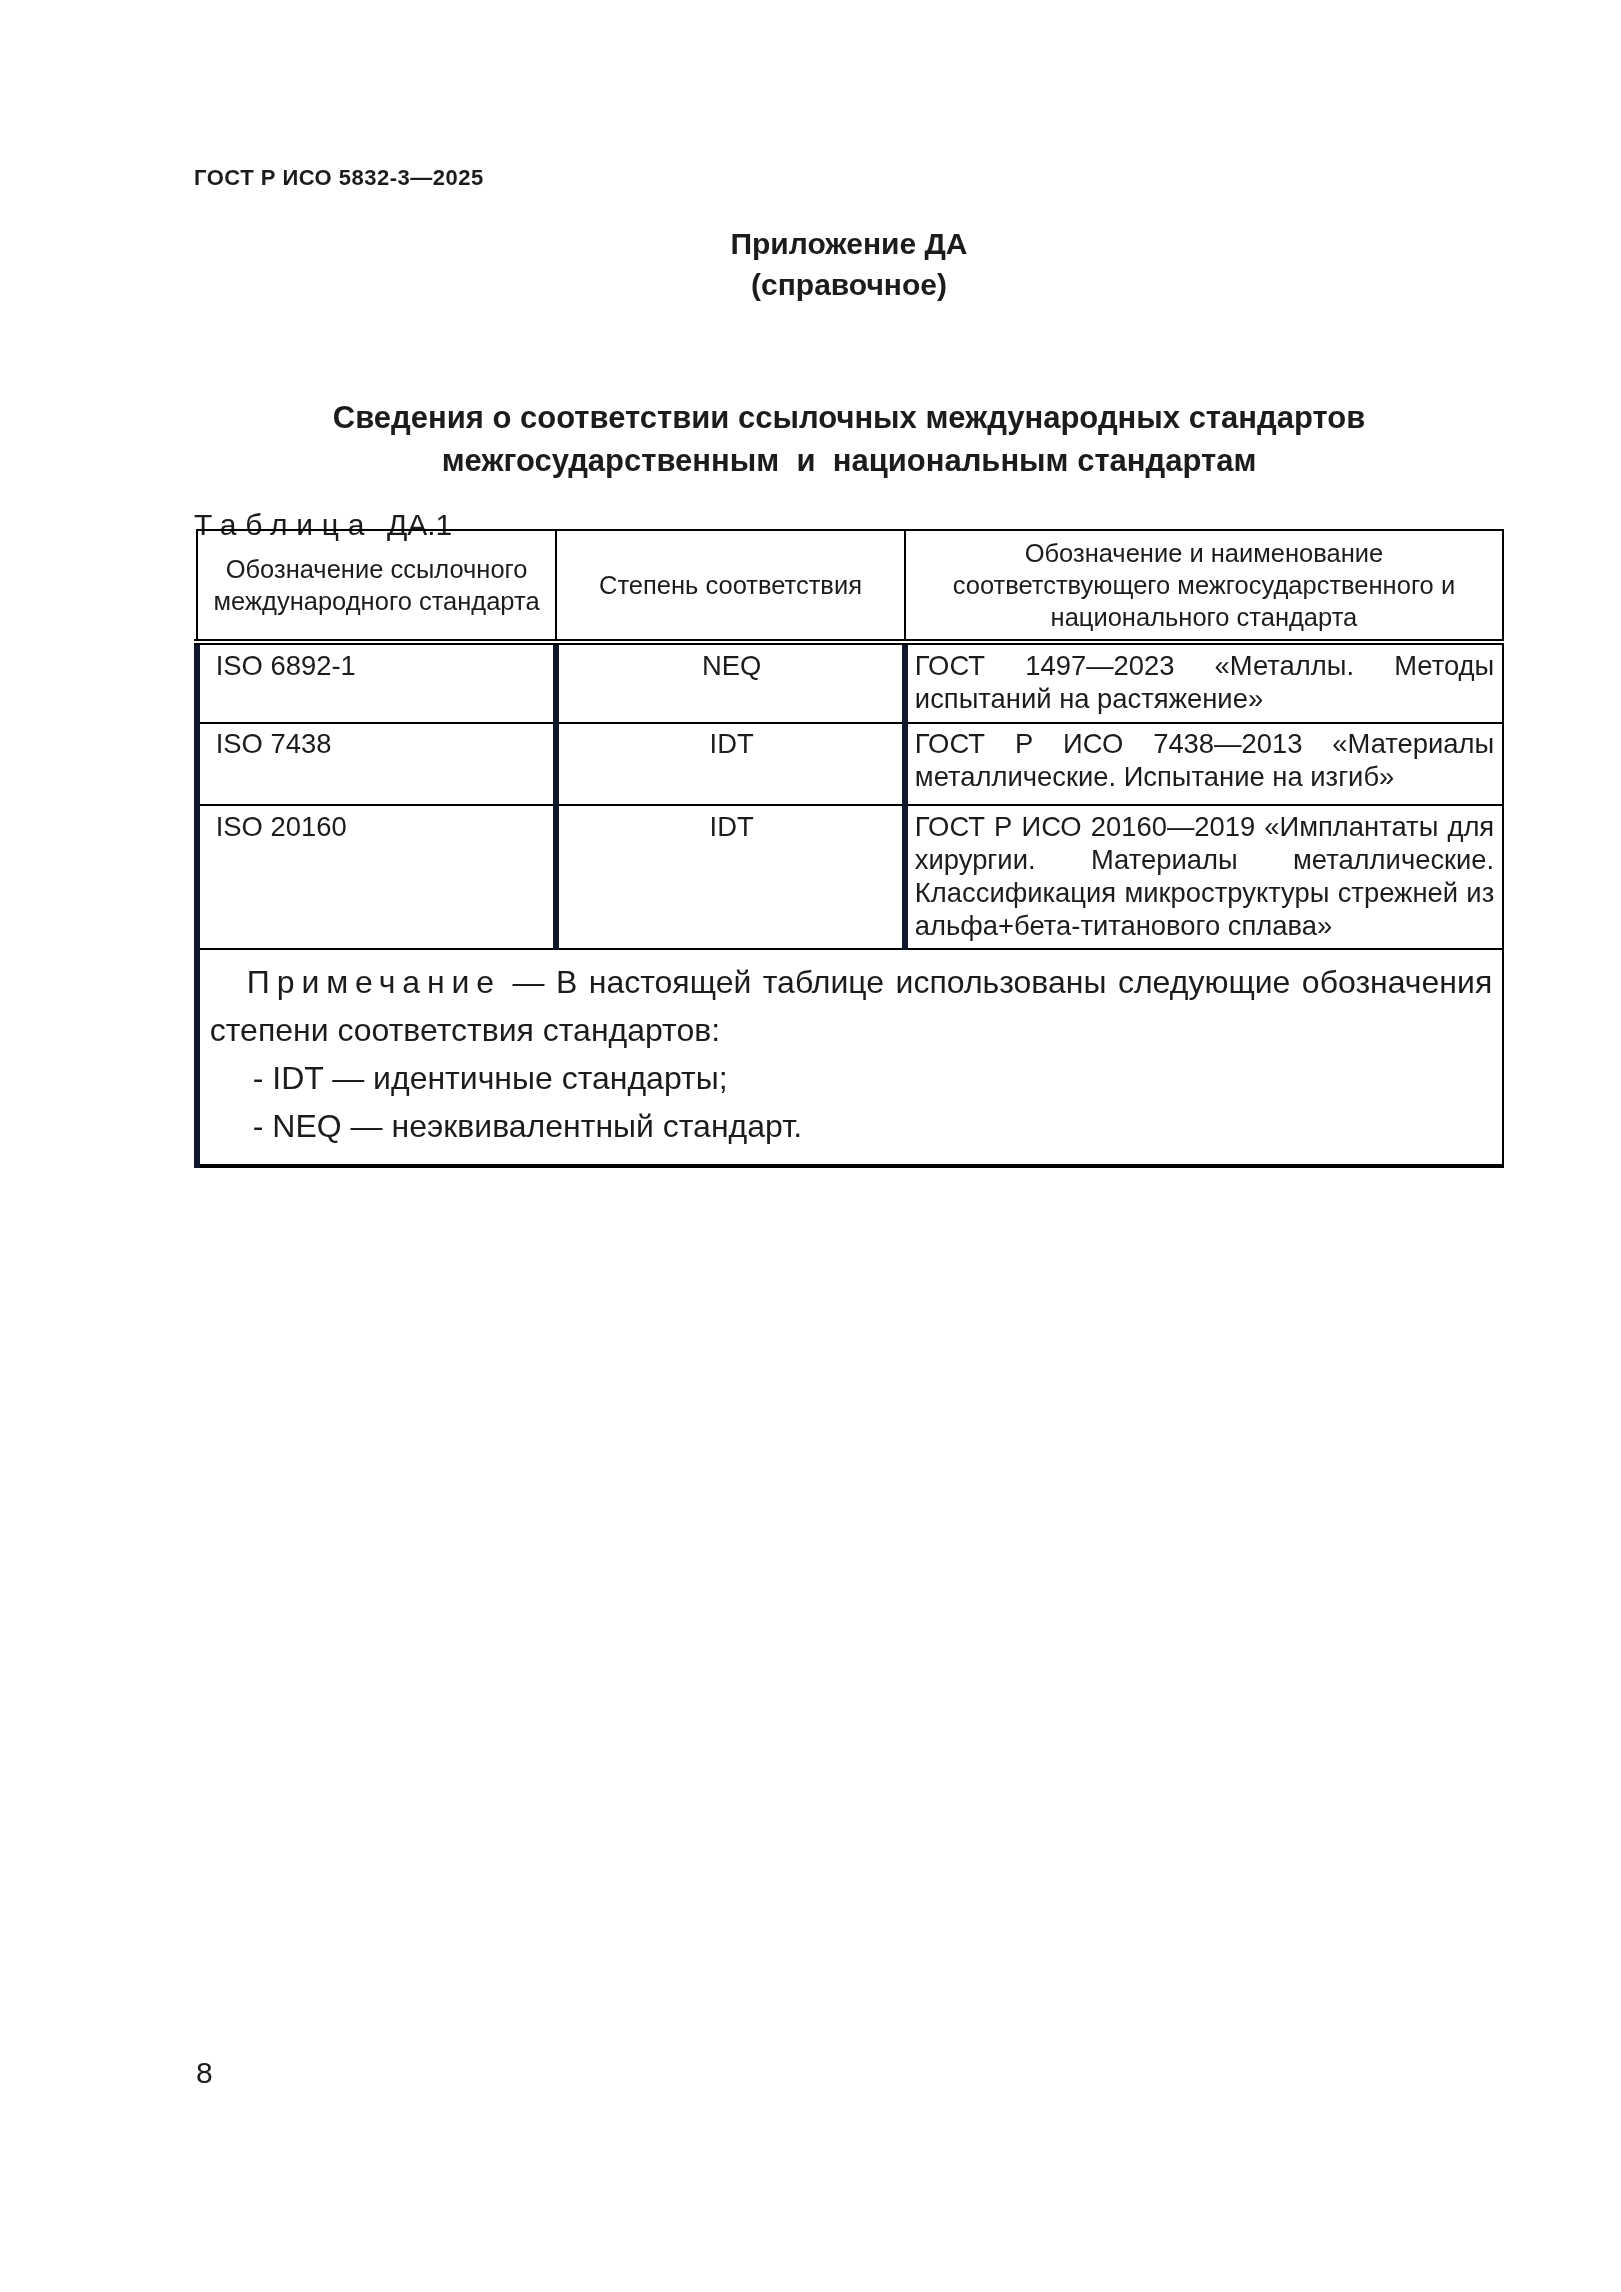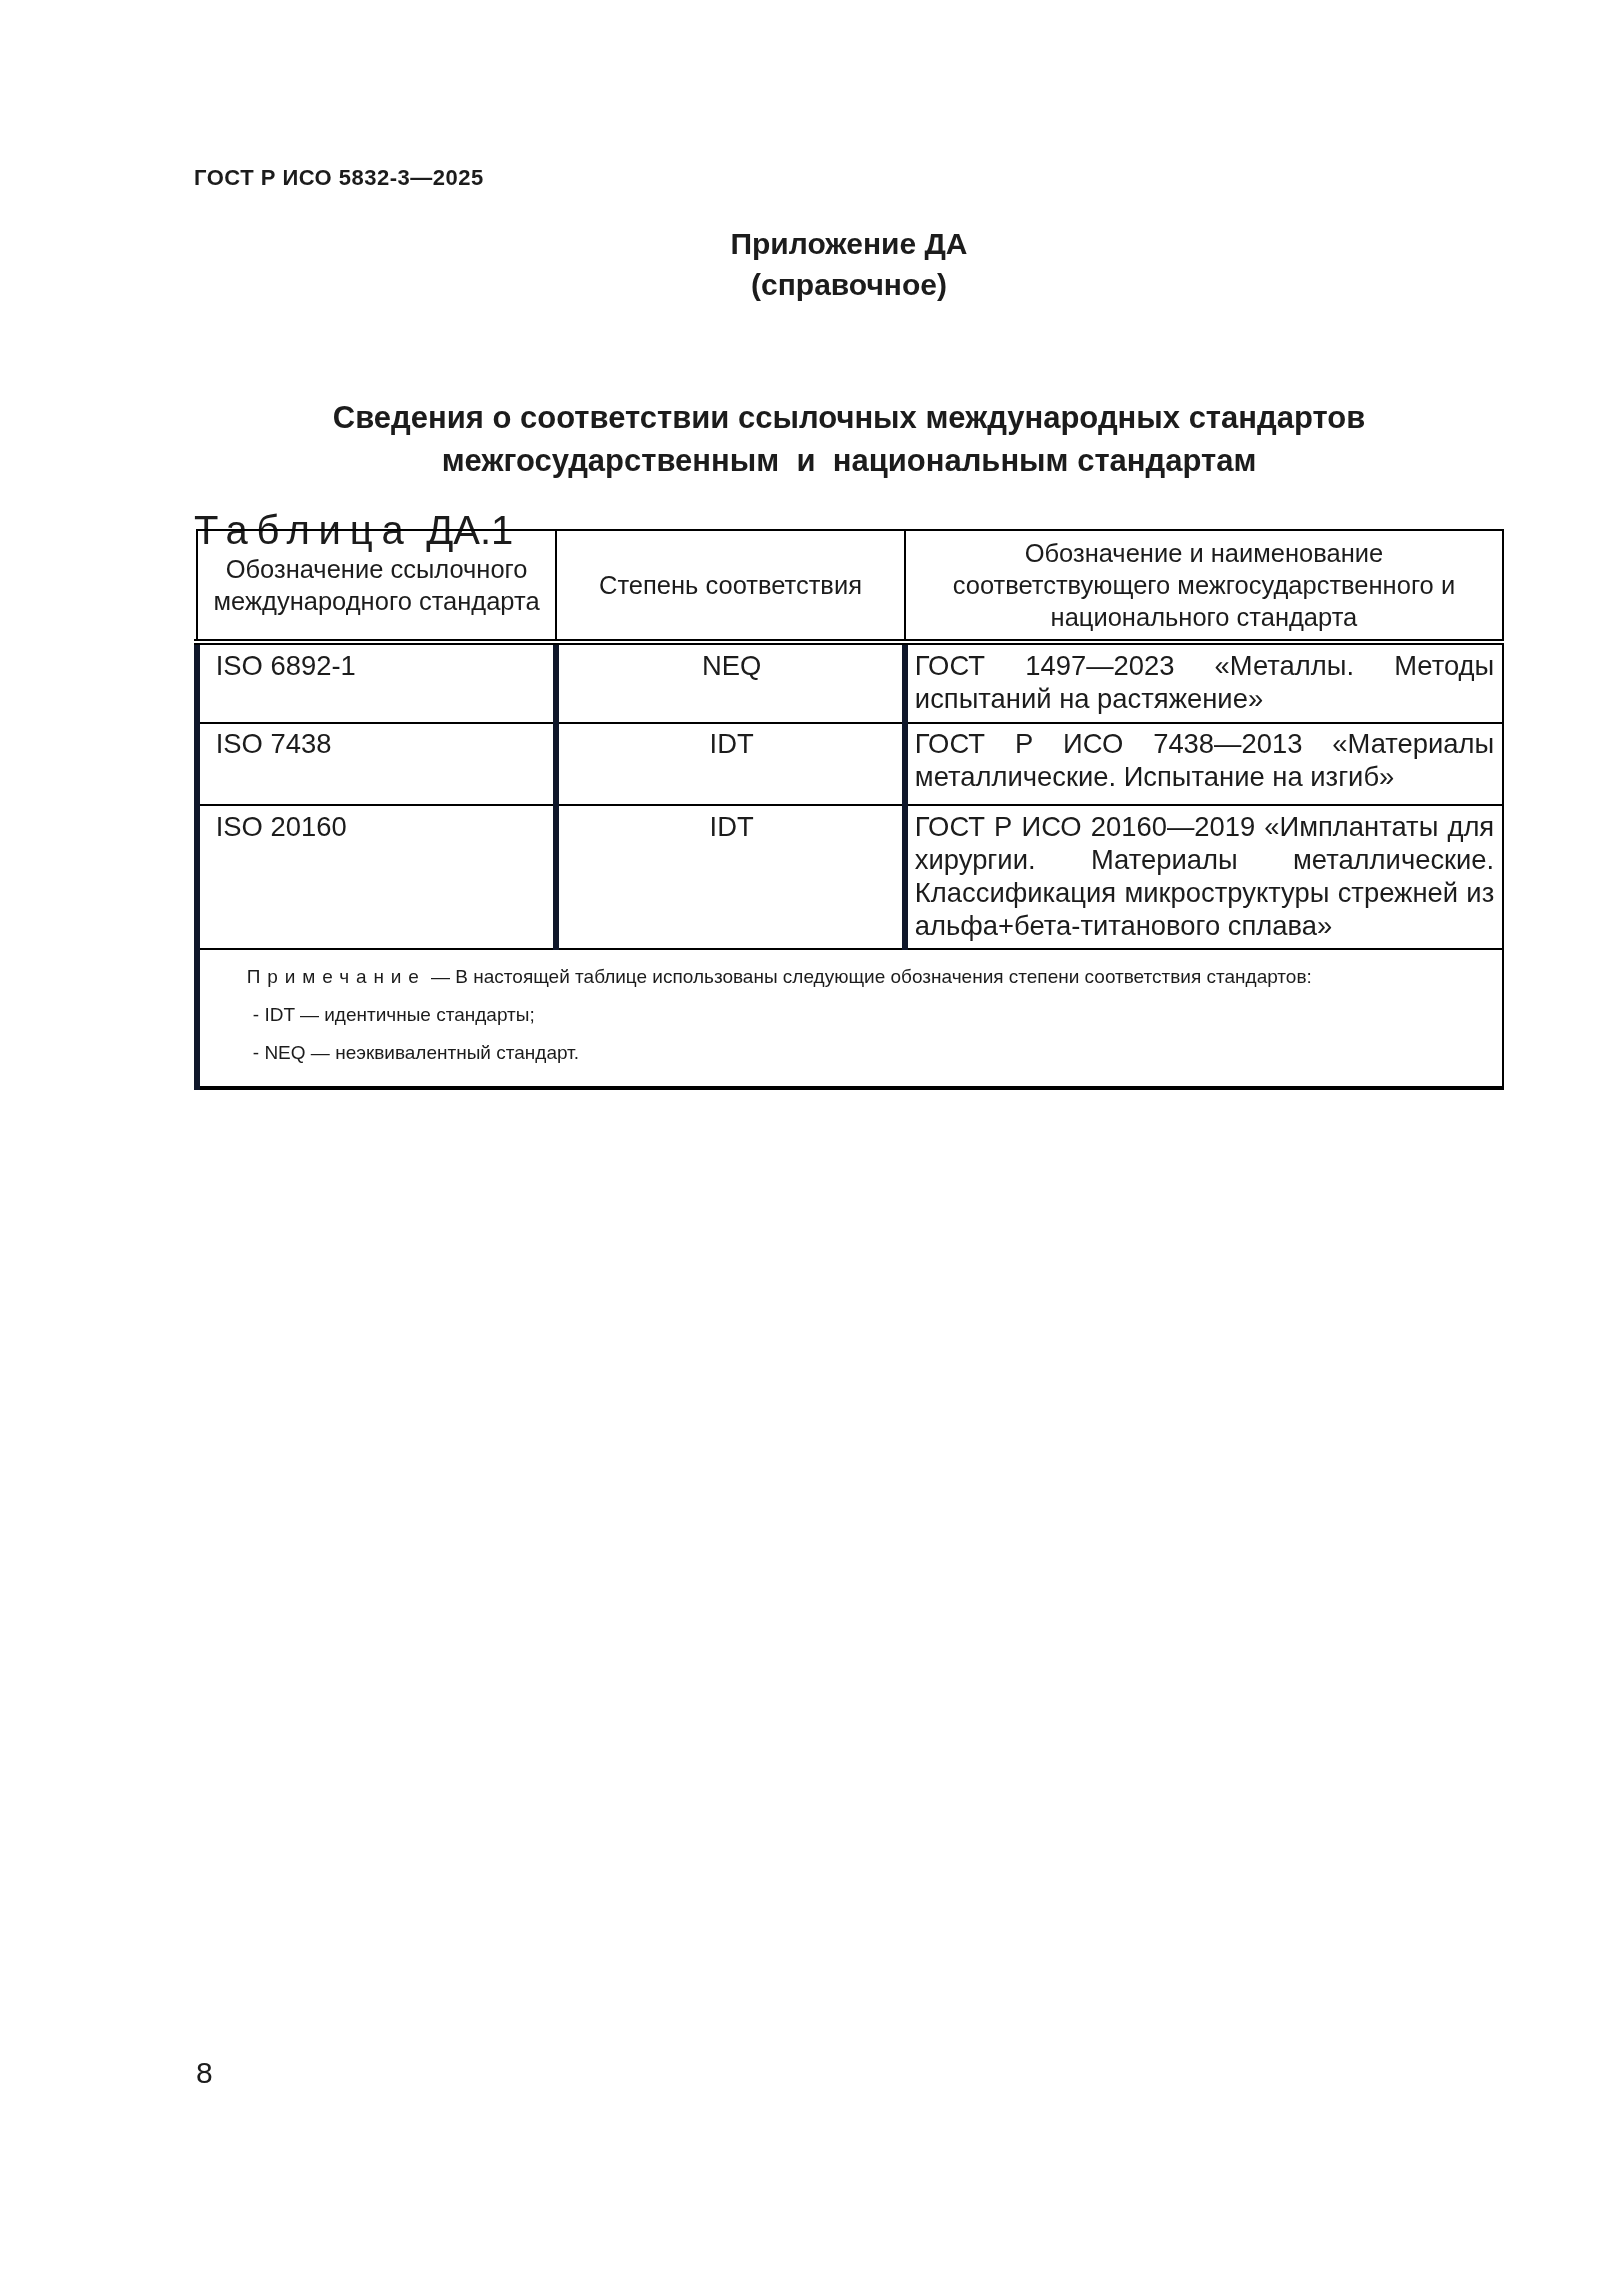--- a/index.html
+++ b/index.html
@@ -47,21 +47,21 @@
     font-size: 31px;
     font-weight: bold;
     line-height: 43px;
   }
   .main-title .line2 { white-space: pre-wrap; }
 
   .table-caption {
     position: absolute;
     left: 194px;
     top: 508px;
-    font-size: 40px;
+    font-size: 30px;
     font-weight: normal;
   }
   .table-caption .spaced {
     letter-spacing: 8.8px;
   }
   .table-caption .caption-num {
     margin-left: 13.7px;
   }
 
   table.gost-table {
@@ -102,22 +102,22 @@
   .gost-table td.cell-iso   { text-align: left; }
   .gost-table td.cell-deg   { text-align: center; padding-left: 10px; }
   .gost-table td.cell-gost  { text-align: justify; padding-left: 7px; padding-right: 7.8px; }
   .gost-table tr.row-1 td { height: 67px; }
   .gost-table tr.row-2 td { height: 71px; }
   .gost-table tr.row-3 td { height: 131px; }
 
   .gost-table td.note-cell {
     border-top: 2.9px solid #000;
     padding: 7.8px 9.8px 13.7px 9.8px;
-    font-size: 19px;
-    line-height: 38px;
+    font-size: 32px;
+    line-height: 48px;
     text-align: justify;
     height: auto;
   }
   .note-para {
     margin: 0;
     text-indent: 37px;
   }
   .note-label {
     letter-spacing: 6.9px;
   }

